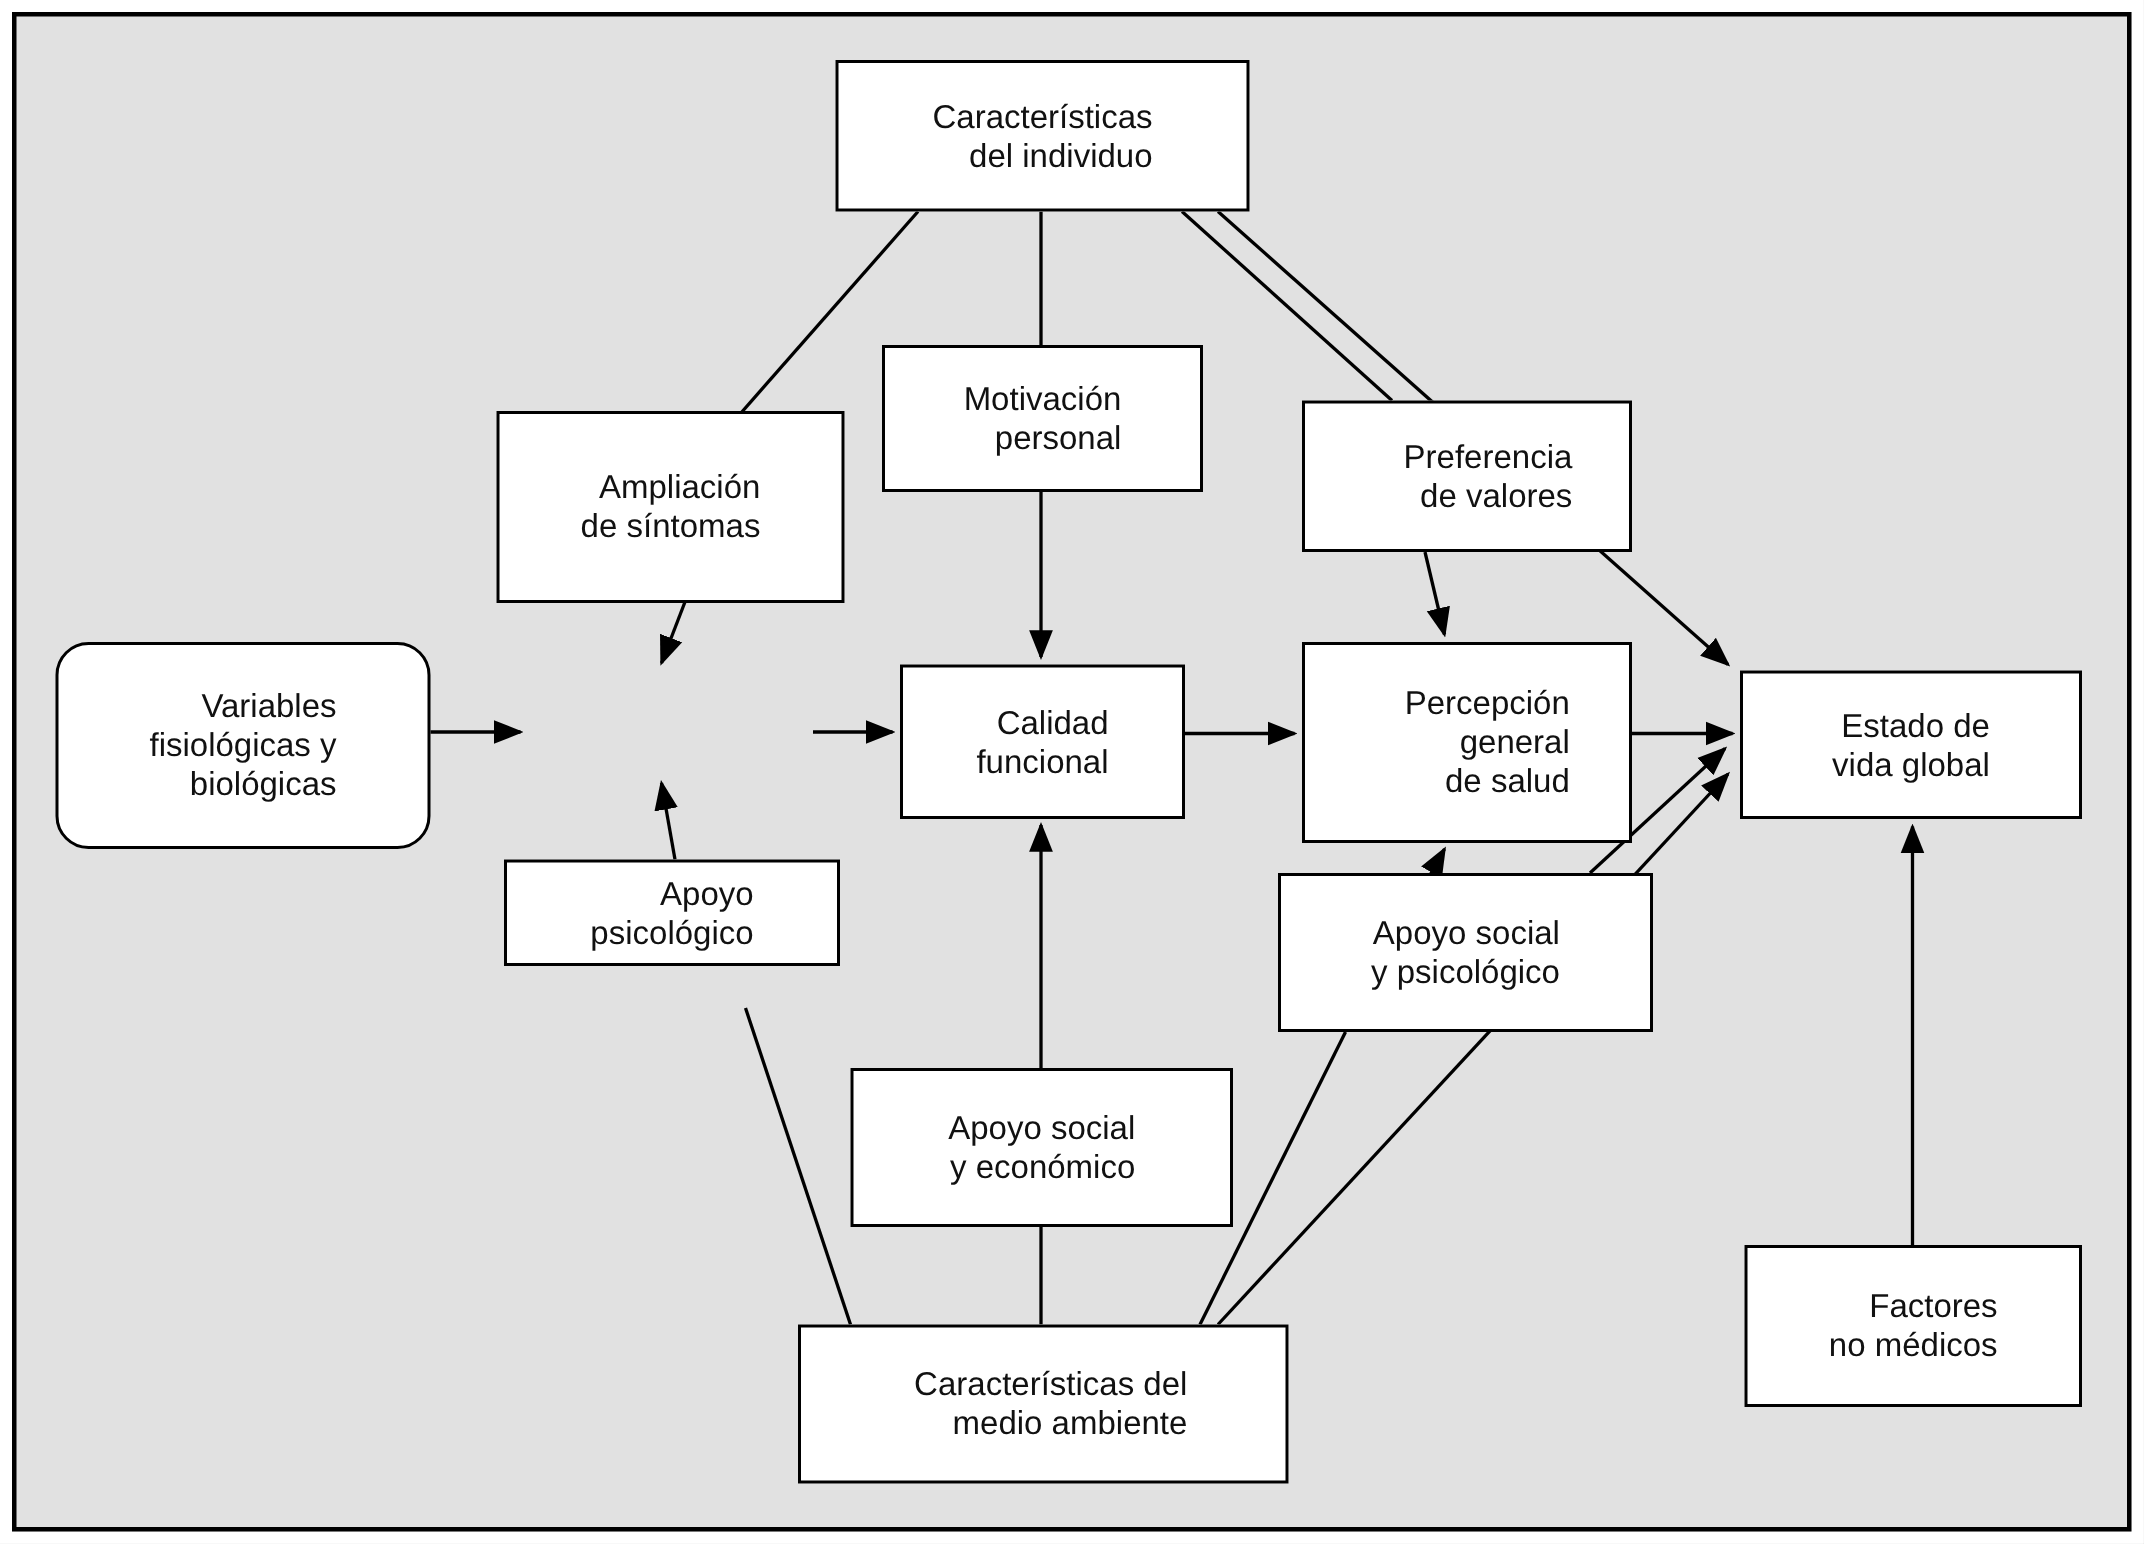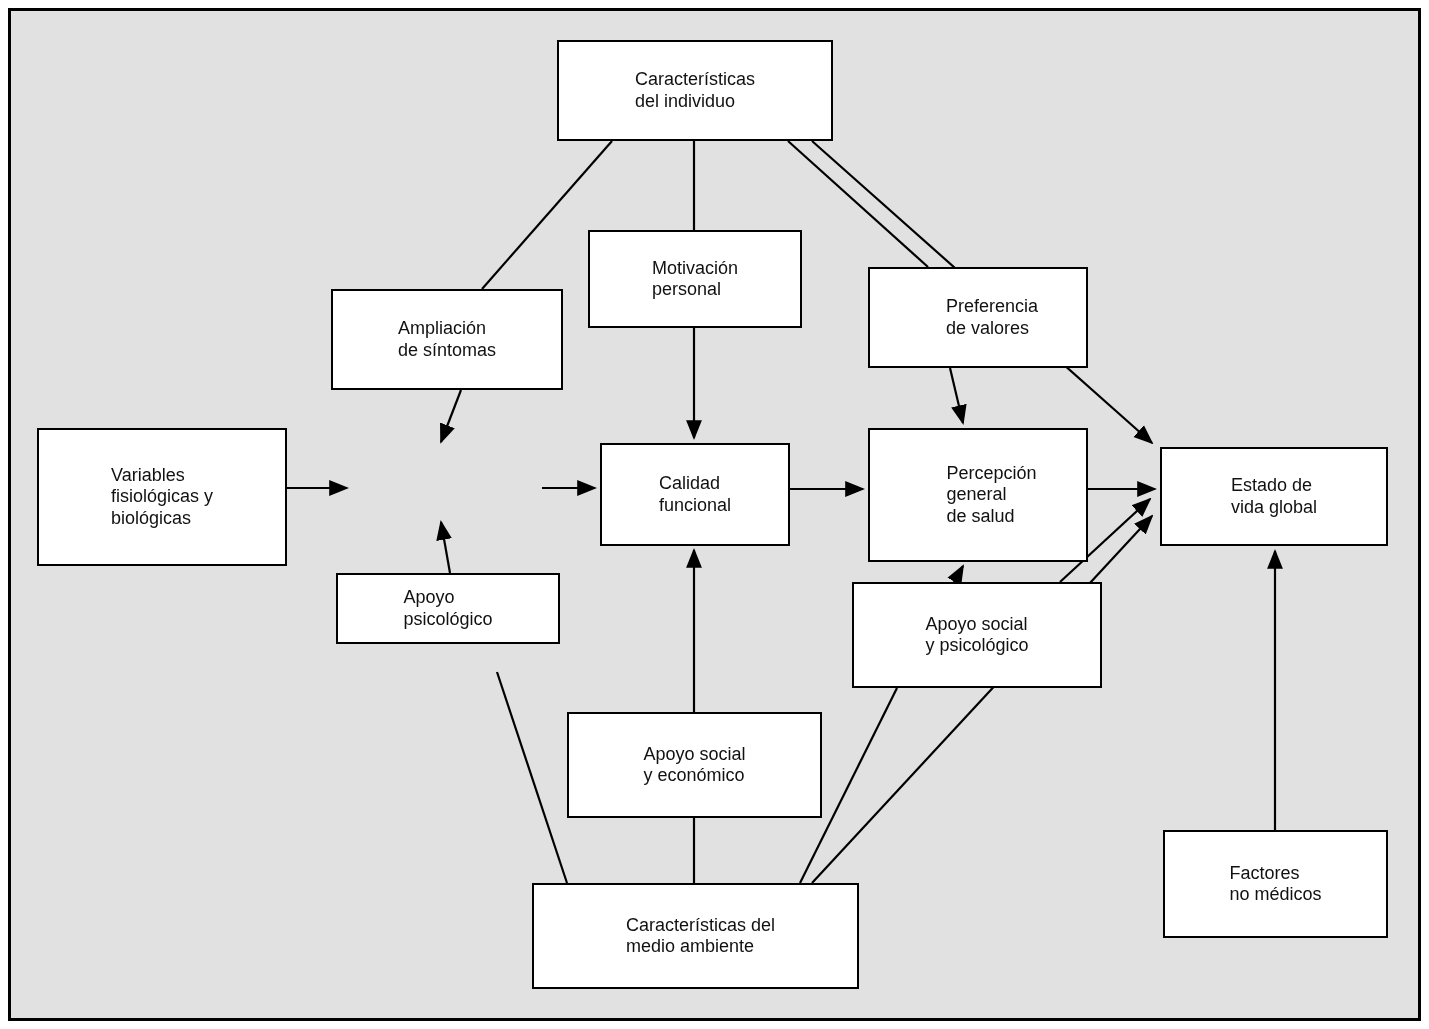--- a/index.html
+++ b/index.html
@@ -41,22 +41,22 @@
     position: absolute;
     box-sizing: border-box;
     background: var(--box-fill);
     border: 2.5px solid var(--line);
     display: flex;
     align-items: center;
     justify-content: center;
   }
   .node span {
     white-space: pre-line;
-    text-align: left;
-    font-size: 18px;
+    text-align: right;
+    font-size: 22px;
     line-height: 1.18;
     color: #111111;
   }
 </style>
 </head>
 <body>
 
 <div id="stage">
   <div id="frame"></div>
   <svg id="edges-svg" width="1429" height="1029">
@@ -88,29 +88,29 @@
     </svg>
 
 <div class="node" style="left: 557px; top: 40px; width: 276px; height: 101px;">
       <span>Características
 del individuo</span>
     </div>
     <div class="node" style="left: 588px; top: 230px; width: 214px; height: 98px;">
       <span>Motivación
 personal</span>
     </div>
-    <div class="node" style="left: 331px; top: 289px; width: 232px; height: 101px;">
+    <div class="node" style="left: 331px; top: 274px; width: 232px; height: 128px;">
       <span>Ampliación
 de síntomas</span>
     </div>
     <div class="node" style="left: 868px; top: 267px; width: 220px; height: 101px; padding-left: 28px;">
       <span>Preferencia
 de valores</span>
     </div>
-    <div class="node" style="left: 37px; top: 428px; width: 250px; height: 138px;">
+    <div class="node" style="left: 37px; top: 428px; width: 250px; height: 138px; border-radius: 22px;">
       <span>Variables
 fisiológicas y
 biológicas</span>
     </div>
     <div class="node" style="left: 600px; top: 443px; width: 190px; height: 103px;">
       <span>Calidad
 funcional</span>
     </div>
     <div class="node" style="left: 868px; top: 428px; width: 220px; height: 134px; padding-left: 27px;">
       <span>Percepción

